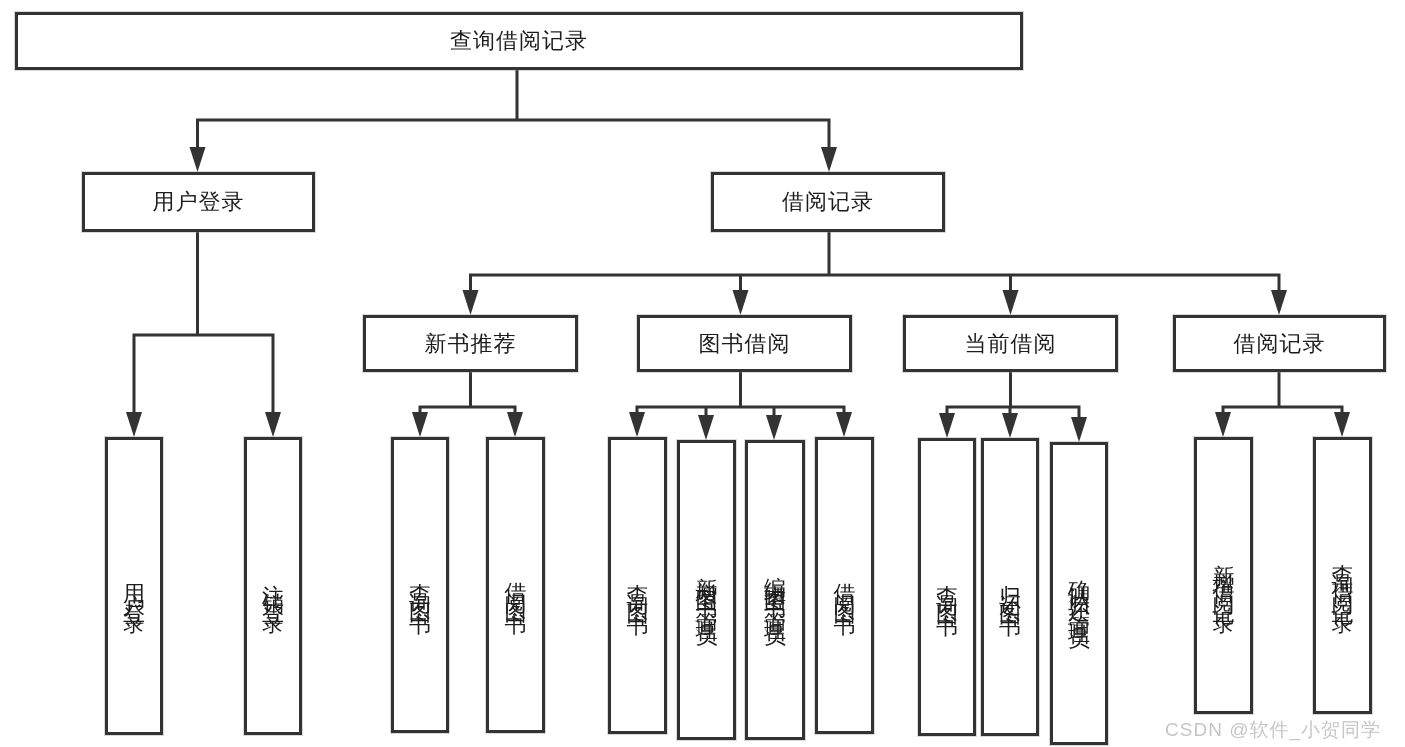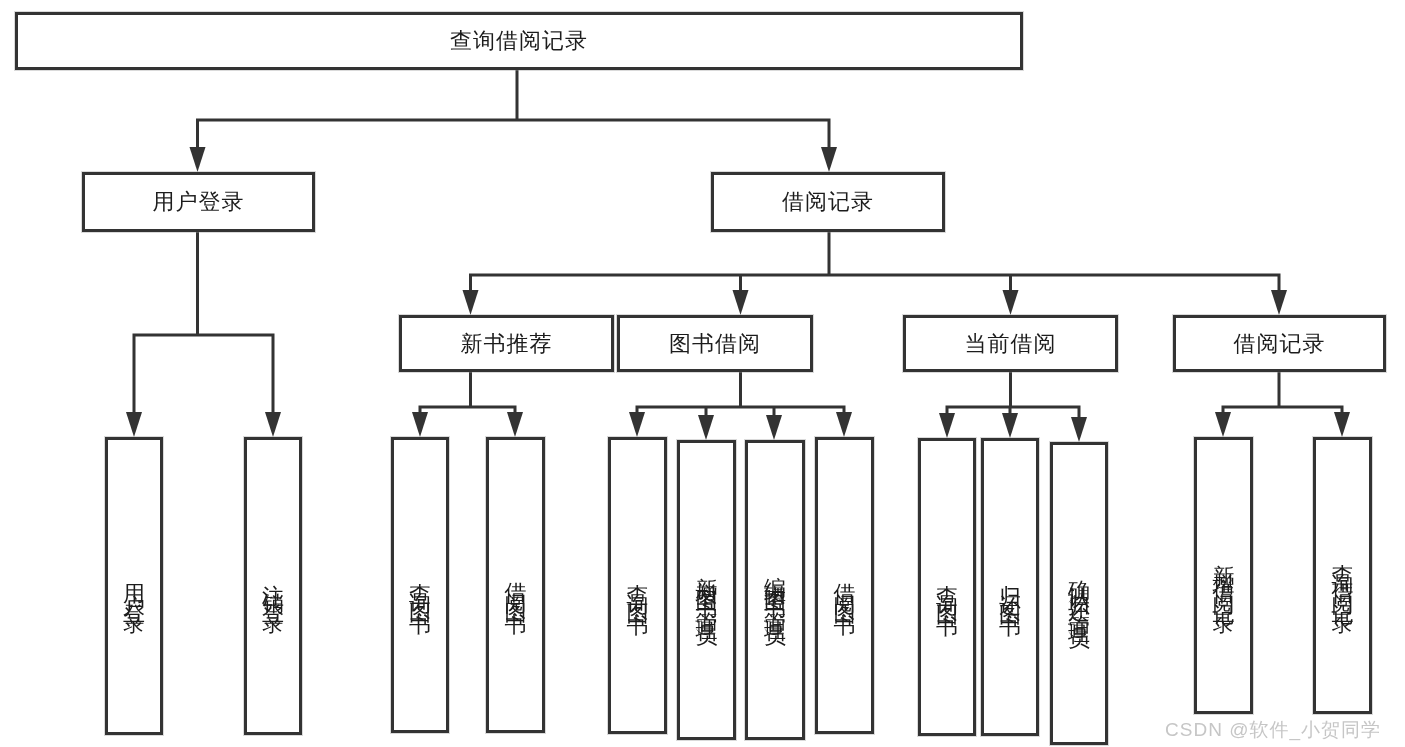--- a/index.html
+++ b/index.html
@@ -90,22 +90,22 @@
       <polygon points="1215,412 1231,412 1223,437"></polygon>
       <polygon points="1334,412 1350,412 1342,437"></polygon>
     </g>
   </svg>
 
   <div class="node h-node" style="left:15px;top:12px;width:1008px;height:58px;">查询借阅记录</div>
 
   <div class="node h-node" style="left:82px;top:172px;width:233px;height:60px;">用户登录</div>
   <div class="node h-node" style="left:711px;top:172px;width:234px;height:60px;">借阅记录</div>
 
-  <div class="node h-node" style="left:363px;top:315px;width:215px;height:57px;margin-left:36px;">新书推荐</div>
-  <div class="node h-node" style="left:617px;top:315px;width:196px;height:57px;">图书借阅</div>
+  <div class="node h-node" style="left:363px;top:315px;width:215px;height:57px;">新书推荐</div>
+  <div class="node h-node" style="left:637px;top:315px;width:215px;height:57px;">图书借阅</div>
   <div class="node h-node" style="left:1173px;top:315px;width:213px;height:57px;">借阅记录</div>
   <div class="node h-node" style="left:903px;top:315px;width:215px;height:57px;">当前借阅</div>
 
   <div class="node v-node" style="left:105px;top:437px;width:58px;height:298px;">用户登录</div>
   <div class="node v-node" style="left:244px;top:437px;width:58px;height:298px;">注销登录</div>
 
   <div class="node v-node" style="left:391px;top:437px;width:58px;height:296px;">查询图书</div>
   <div class="node v-node" style="left:486px;top:437px;width:59px;height:296px;">借阅图书</div>
 
   <div class="node v-node" style="left:608px;top:437px;width:59px;height:297px;">查询图书</div>

